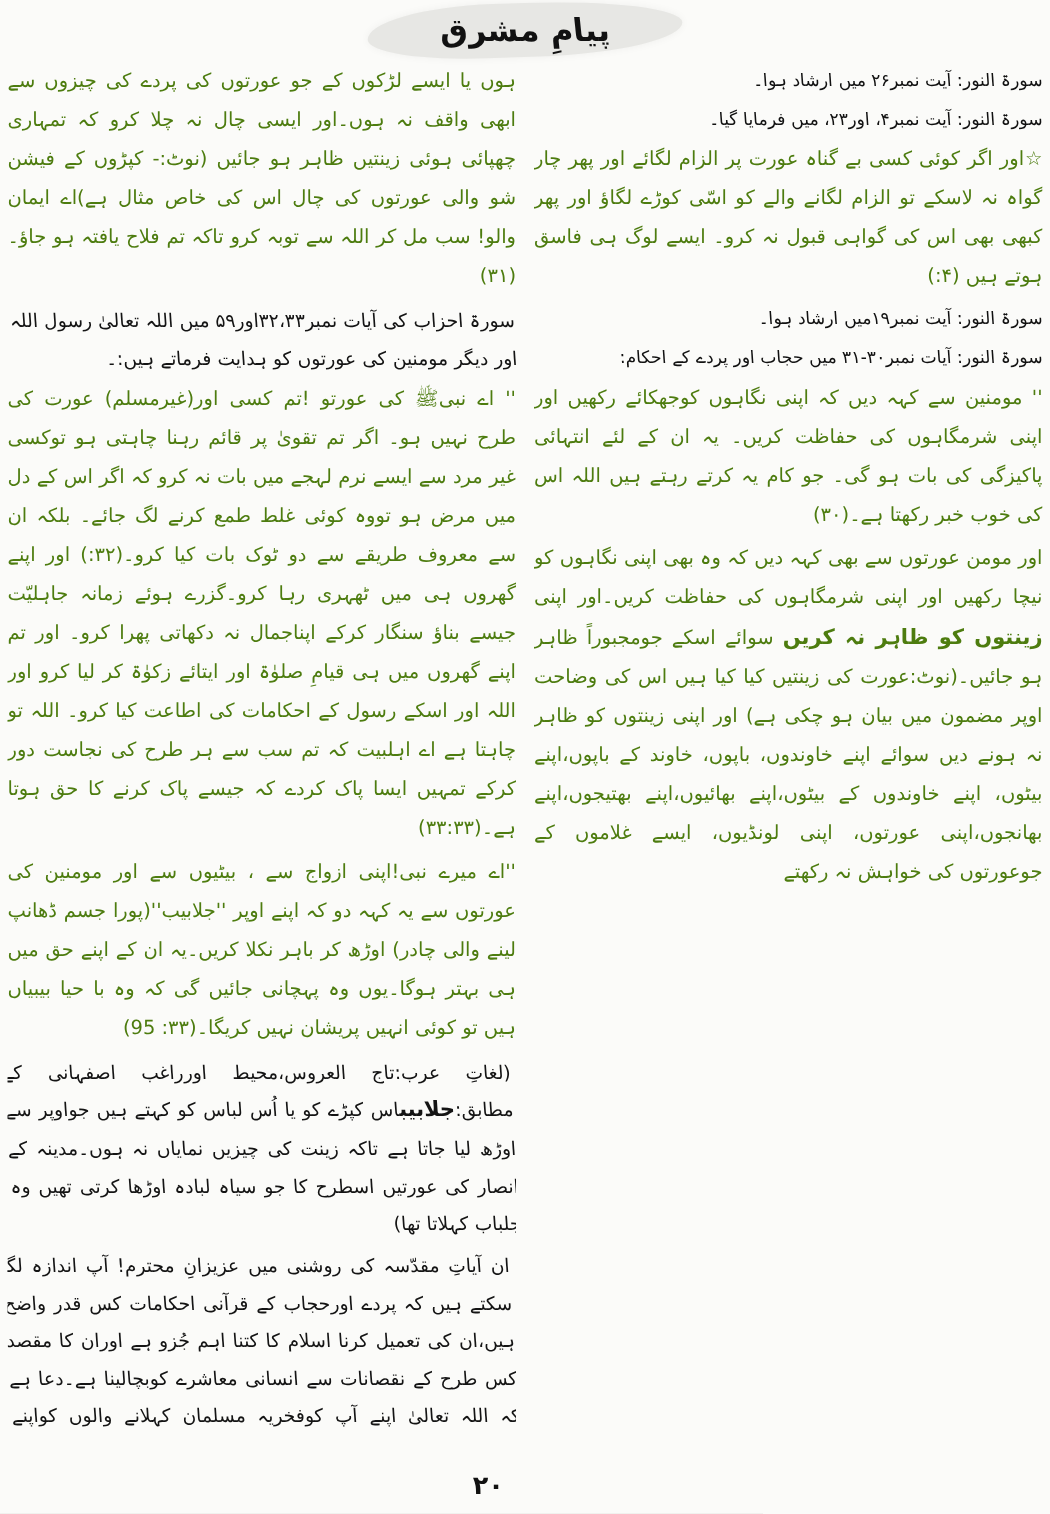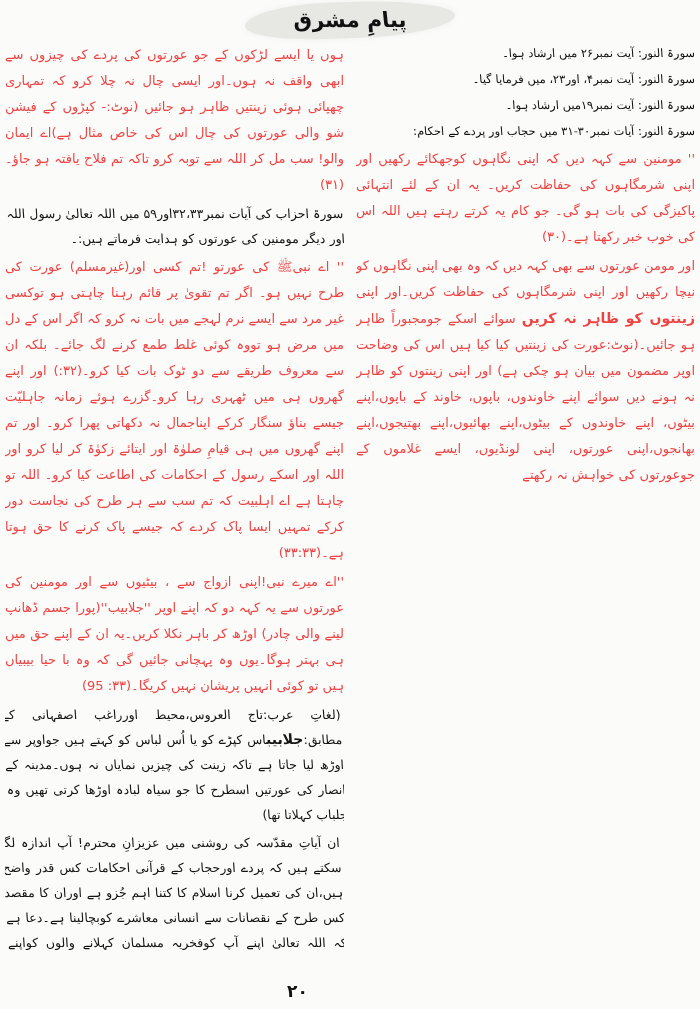--- a/index.html
+++ b/index.html
@@ -21,50 +21,51 @@
     font-size:21px;font-weight:bold;color:#111;transform:rotate(2deg) skewX(6deg);
     letter-spacing:-1px;white-space:nowrap;
   }
   
   .columns{
     position:absolute;top:42px;right:0;left:0;height:920px;
     display:flex;flex-direction:row;gap:12px;padding:0 5px;box-sizing:border-box;
   }
   .col{flex:1 1 0;direction:rtl;text-align:justify;overflow:hidden;}
   .col p{margin:0 0 3px 0;}
-  .body-text{font-size:13px;line-height:26px;color:#ef4444;}
+  .body-text{font-size:13px;line-height:26px;color:#4d7c0f;}
   .ref-line{
     font-size:11.5px;line-height:23px;color:#111;text-align:right;
     font-weight:500;transform:skewX(4deg);transform-origin:right;
   }
   .nastaliq{
     font-size:12.5px;line-height:25px;color:#141414;
     transform:skewX(4deg);transform-origin:right;
   }
   .bold-seg{font-weight:bold;font-size:14px;}
   
-  .footer{position:absolute;bottom:8px;left:0;width:595px;text-align:center;}
+  .footer{position:absolute;bottom:8px;left:0;width:595px;text-align:center;padding-left:28px;}
   .page-number{font-size:17px;font-weight:bold;color:#111;}
 </style>
 </head>
 <body>
 
 <div class="page">
 
   <div class="header">
     <div class="banner">
       <span class="title">پیامِ مشرق</span>
     </div>
   </div>
 
   <div class="columns">
 
     <div class="col">
       <p class="ref-line">سورۃ النور: آیت نمبر۲۶ میں ارشاد ہوا۔</p>
       <p class="ref-line">سورۃ النور: آیت نمبر۴، اور۲۳، میں فرمایا گیا۔</p>
+      <p class="body-text">☆اور اگر کوئی کسی بے گناہ عورت پر الزام لگائے اور پھر چار گواہ نہ لاسکے تو الزام لگانے والے کو اسّی کوڑے لگاؤ اور پھر کبھی بھی اس کی گواہی قبول نہ کرو۔ ایسے لوگ ہی فاسق ہوتے ہیں (۴:)</p>
       <p class="ref-line">سورۃ النور: آیت نمبر۱۹میں ارشاد ہوا۔</p>
       <p class="ref-line">سورۃ النور: آیات نمبر۳۰-۳۱ میں حجاب اور پردے کے احکام:</p>
       <p class="body-text">'' مومنین سے کہہ دیں کہ اپنی نگاہوں کوجھکائے رکھیں اور اپنی شرمگاہوں کی حفاظت کریں۔ یہ ان کے لئے انتہائی پاکیزگی کی بات ہو گی۔ جو کام یہ کرتے رہتے ہیں اللہ اس کی خوب خبر رکھتا ہے۔(۳۰)</p>
       <p class="body-text">
         <span>اور مومن عورتوں سے بھی کہہ دیں کہ وہ بھی اپنی نگاہوں کو نیچا رکھیں اور اپنی شرمگاہوں کی حفاظت کریں۔اور اپنی </span><span class="bold-seg">زینتوں کو ظاہر نہ کریں</span><span> سوائے اسکے جومجبوراً ظاہر ہو جائیں۔(نوٹ:عورت کی زینتیں کیا کیا ہیں اس کی وضاحت اوپر مضمون میں بیان ہو چکی ہے) اور اپنی زینتوں کو ظاہر نہ ہونے دیں سوائے اپنے خاوندوں، باپوں، خاوند کے باپوں،اپنے بیٹوں، اپنے خاوندوں کے بیٹوں،اپنے بھائیوں،اپنے بھتیجوں،اپنے بھانجوں،اپنی عورتوں، اپنی لونڈیوں، ایسے غلاموں کے جوعورتوں کی خواہش نہ رکھتے</span>
       </p>
     </div>
 
     <div class="col">
       <p class="body-text">ہوں یا ایسے لڑکوں کے جو عورتوں کی پردے کی چیزوں سے ابھی واقف نہ ہوں۔اور ایسی چال نہ چلا کرو کہ تمہاری چھپائی ہوئی زینتیں ظاہر ہو جائیں (نوٹ:- کپڑوں کے فیشن شو والی عورتوں کی چال اس کی خاص مثال ہے)اے ایمان والو! سب مل کر اللہ سے توبہ کرو تاکہ تم فلاح یافتہ ہو جاؤ۔(۳۱)</p>

